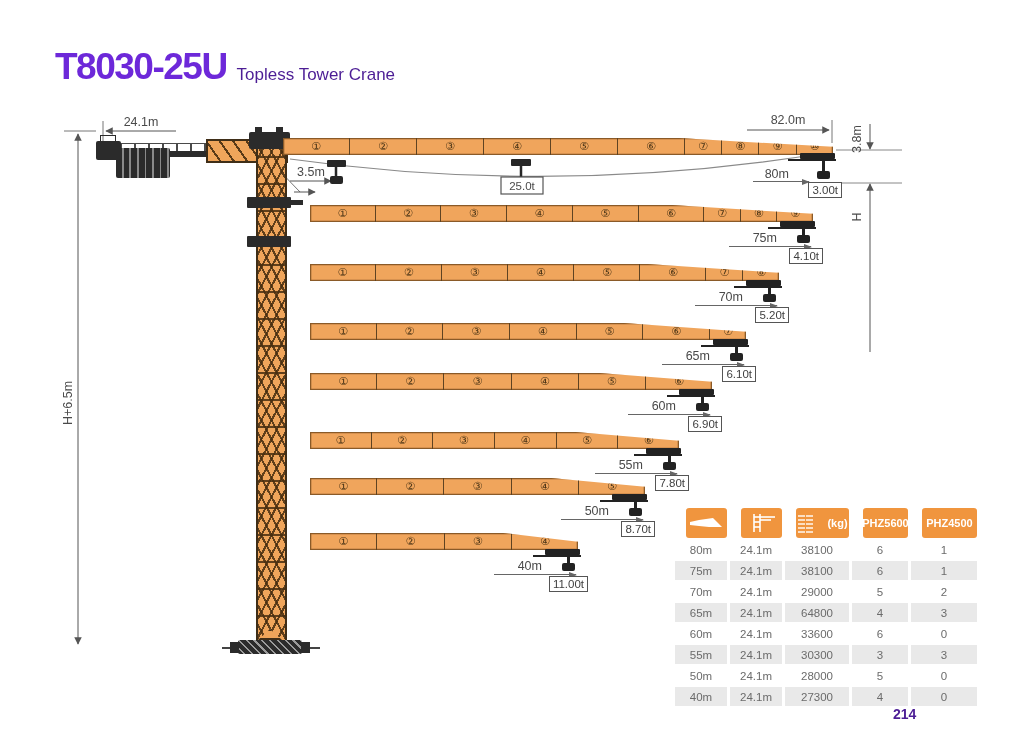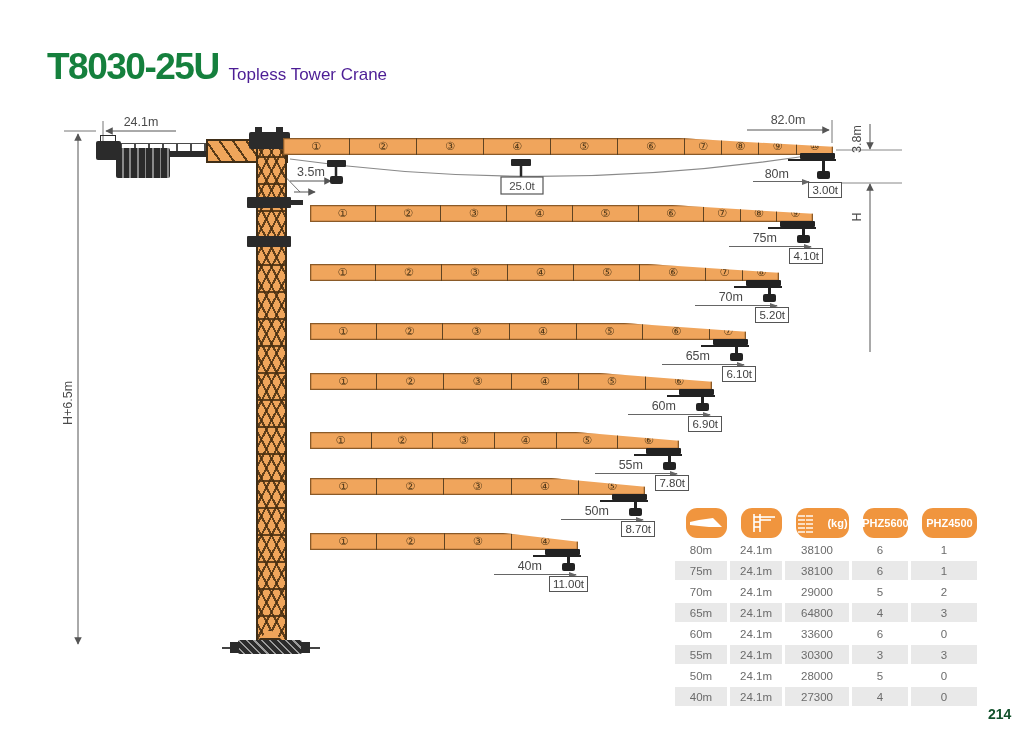--- a/index.html
+++ b/index.html
@@ -1,22 +1,22 @@
 <!DOCTYPE html>
 <html><head>
 <meta charset="utf-8">
 <style>
   html,body{margin:0;padding:0;background:#fff;}
   .page{position:relative;width:1024px;height:754px;background:#fff;overflow:hidden;
         font-family:"Liberation Sans",sans-serif;}
 
   
   .hdr{position:absolute;left:47px;top:48px;display:flex;align-items:flex-end;gap:10px;}
-  .hdr .title{font-size:37px;font-weight:bold;color:#15803d;letter-spacing:-1.5px;line-height:1;
-              font-family:"Liberation Sans",sans-serif;}
+  .hdr .title{font-size:37px;font-weight:bold;color:#6d28d9;letter-spacing:-1.5px;line-height:1;
+              font-family:"Liberation Sans",sans-serif;margin-left:8px;}
   .hdr .subtitle{font-size:17px;color:#4c1d95;line-height:1.15;}
 
   
   .tower{position:absolute;left:256px;top:148px;width:27px;height:494px;background-color:#efa55b;
     background-image:
       repeating-linear-gradient(62deg, transparent 0 7px, rgba(72,46,16,.85) 7px 9px),
       repeating-linear-gradient(-62deg, transparent 0 7px, rgba(72,46,16,.85) 7px 9px),
       repeating-linear-gradient(0deg, transparent 0 25px, rgba(72,46,16,.85) 25px 27px);
     border-left:2.5px solid #3f2e18;border-right:2.5px solid #3f2e18;}
   .tower-cap{position:absolute;left:249px;top:132px;width:41px;height:17px;background:#2b2b2b;border-radius:2px;}
@@ -83,26 +83,26 @@
   .jr0 .leader{top:43px;right:24px;width:56px;}
   .jr0 .cap-box{top:44px;right:-9px;}
 
   
   .dim-svg{position:absolute;left:0;top:0;width:1024px;height:754px;pointer-events:none;}
   .dim-svg text{font-family:"Liberation Sans",sans-serif;font-size:12.5px;fill:#4a4a4a;}
 
   
   .spec-table{position:absolute;left:675px;top:508px;width:302px;display:flex;flex-direction:column;gap:2px;}
   .thead,.tr{display:grid;grid-template-columns:52px 52px 64px 56px 66px;gap:3px;}
-  .th{background:#f0953e;color:#fff;height:30px;border-radius:11px;display:flex;align-items:center;
+  .th{background:#f0953e;color:#fff;height:30px;border-radius:3px;display:flex;align-items:center;
       justify-content:center;font-size:11px;font-weight:bold;gap:8px;margin-left:11px;}
   .td{height:19px;display:flex;align-items:center;justify-content:center;font-size:11.5px;color:#6b6b6b;background:#fff;}
   .tr.alt .td{background:#e9e9e9;}
 
-  .pageno{position:absolute;left:988px;top:706px;font-size:14px;font-weight:bold;color:#14532d;}
+  .pageno{position:absolute;left:893px;top:706px;font-size:14px;font-weight:bold;color:#4c1d95;}
 </style>
 </head>
 <body>
 
 <div class="page">
 
   <div class="hdr">
     <div class="title">T8030-25U</div>
     <div class="subtitle">Topless Tower Crane</div>
   </div>

